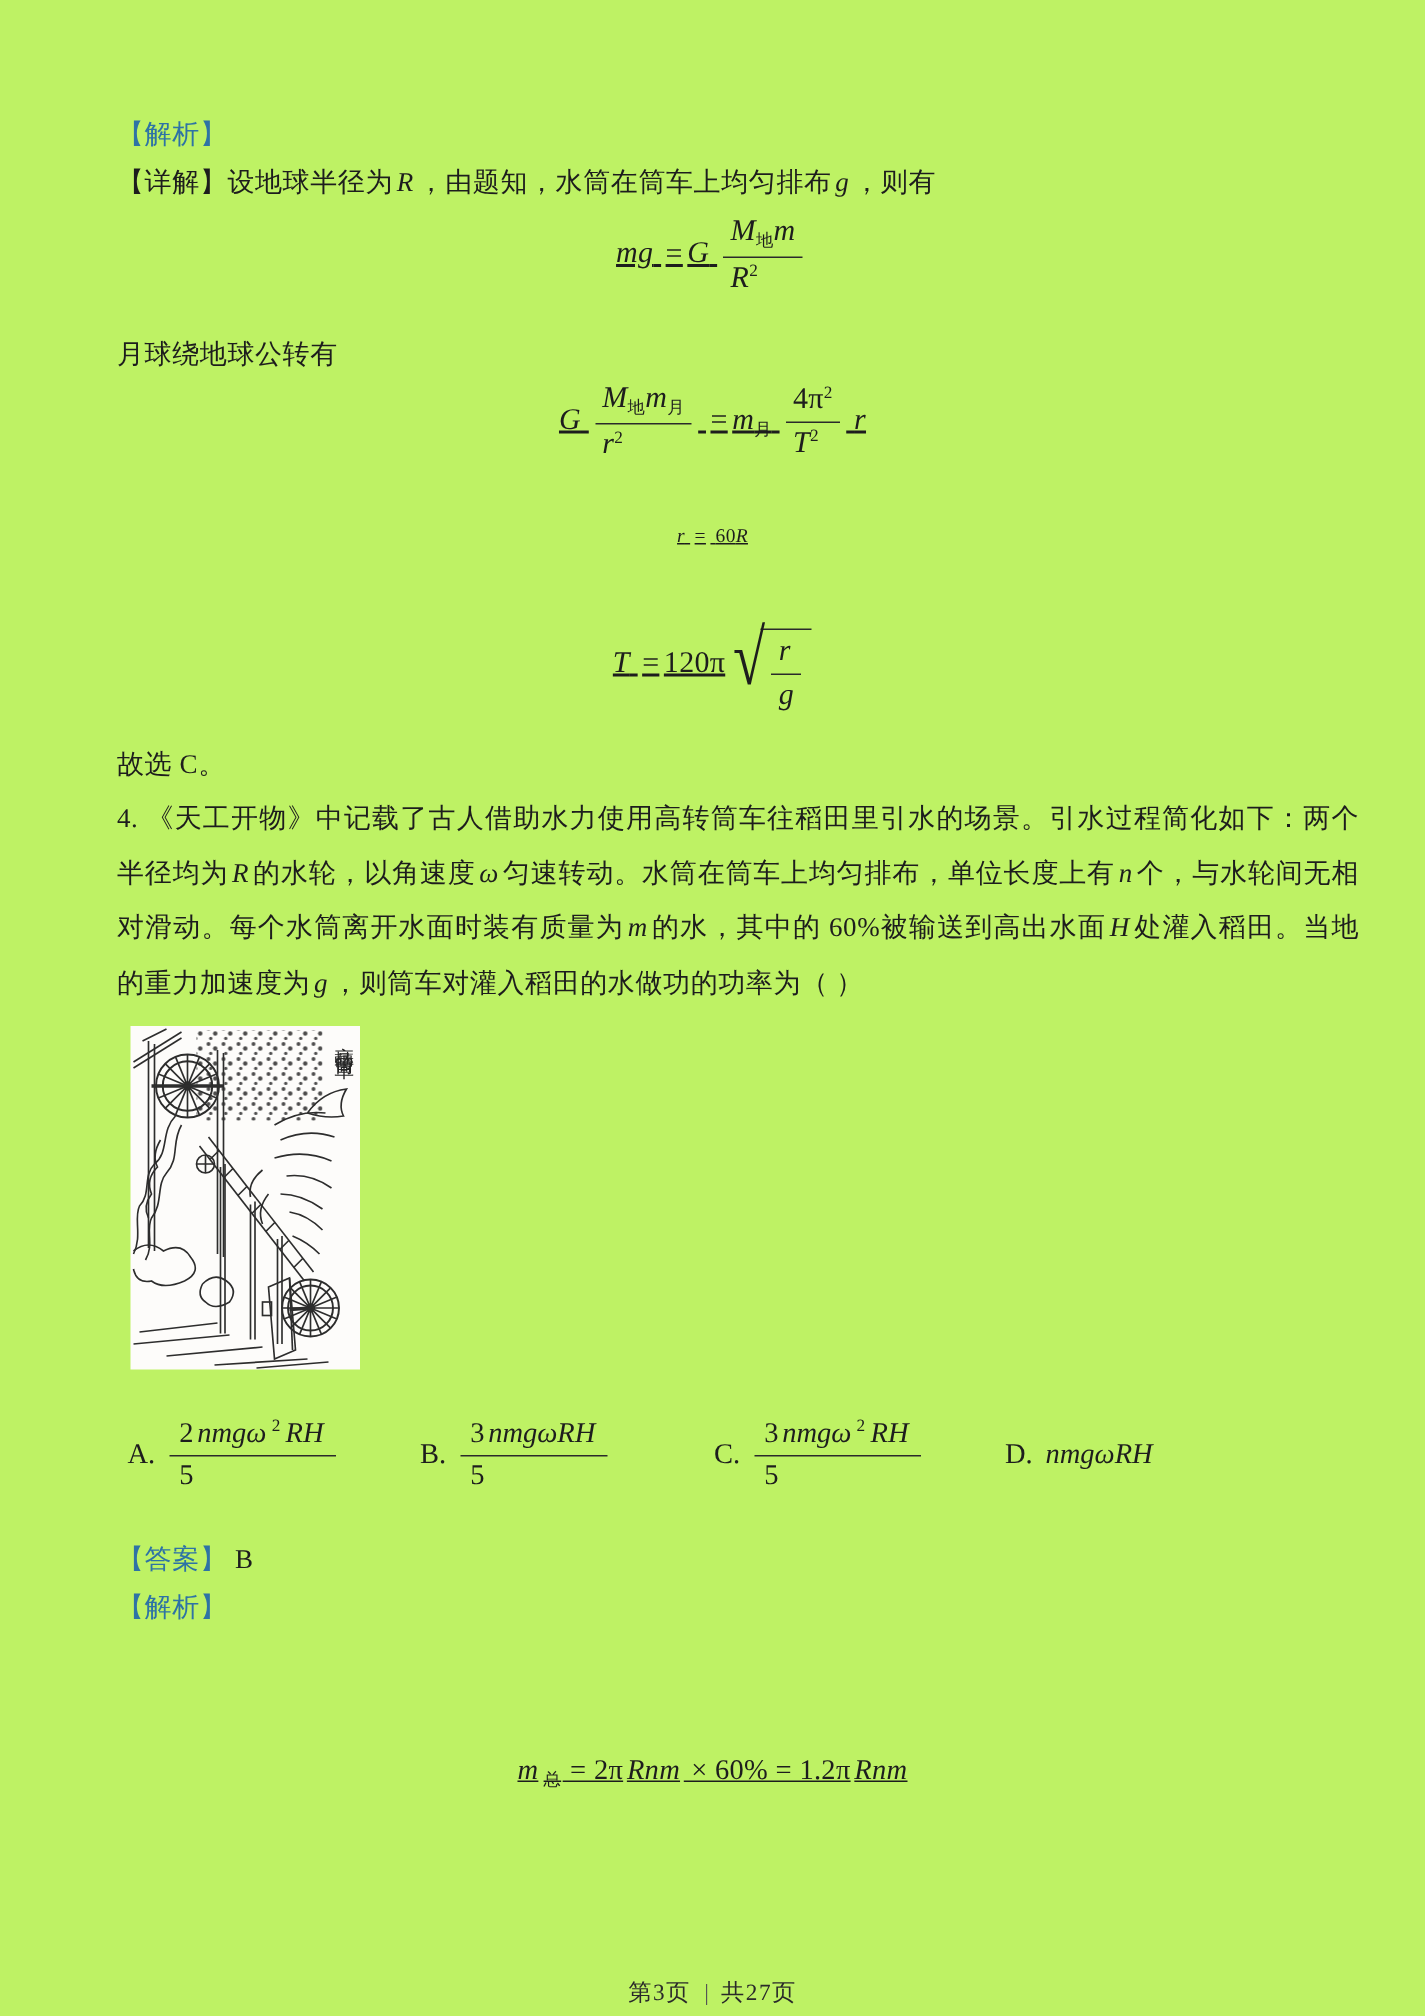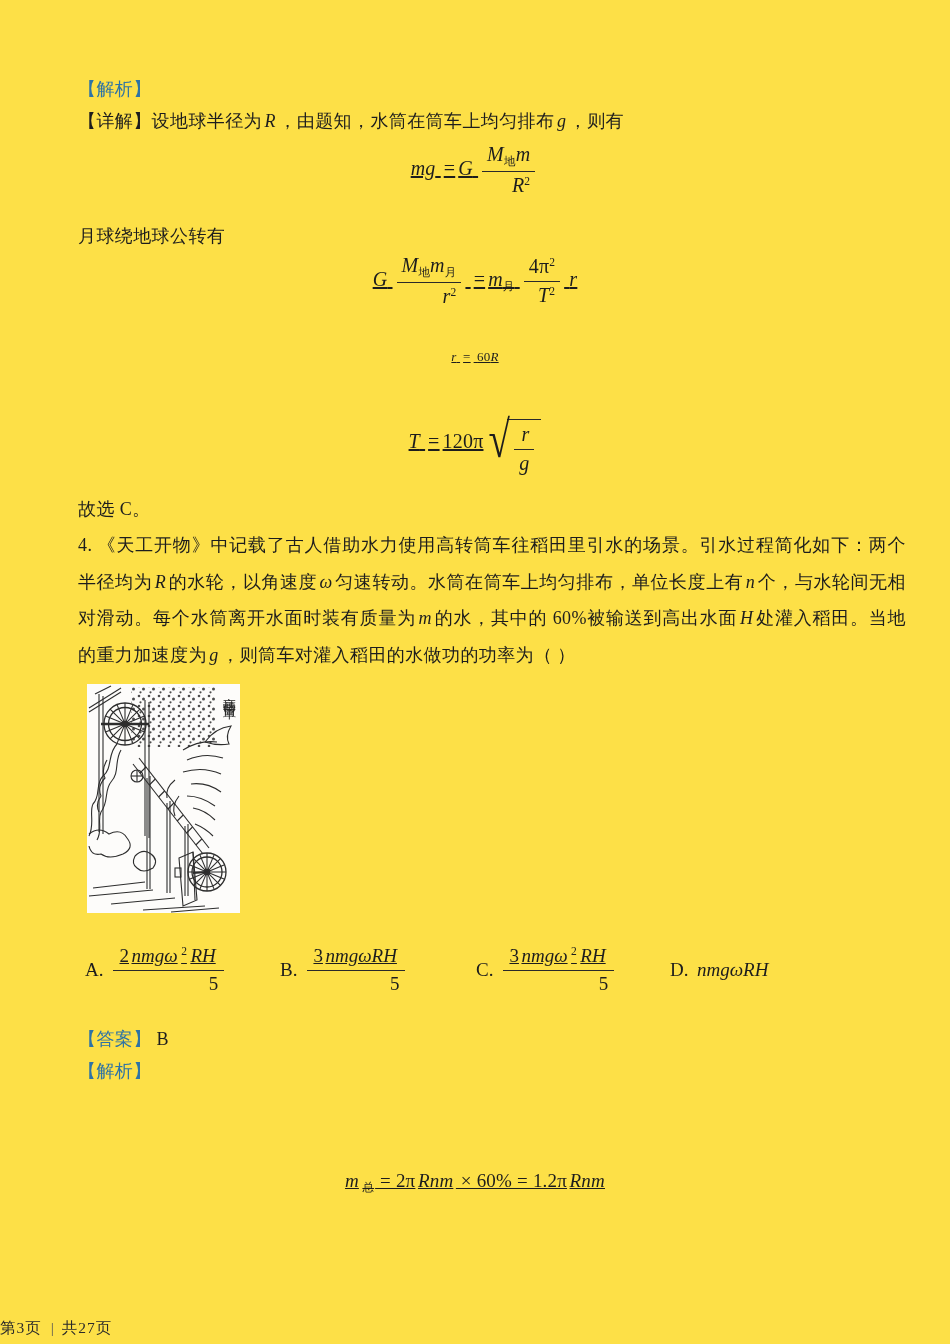--- a/index.html
+++ b/index.html
@@ -1,55 +1,55 @@
 <!DOCTYPE html>
 <html><head>
 <meta charset="utf-8">
 <style>
   html,body{margin:0;padding:0;background:#ffffff;}
   body{width:950px;height:1344px;font-family:"Liberation Serif","DejaVu Serif",serif;color:#1d1d1d;}
-  .page{position:relative;width:950px;height:1344px;background:#fde047;overflow:hidden;}
+  .page{position:relative;width:950px;height:1344px;background:#bef264;overflow:hidden;}
 
   .blk{position:absolute;left:78px;right:44px;font-size:18px;line-height:1;letter-spacing:0.4px;}
   .par{line-height:36.6px;text-align:justify;}
   .par2{line-height:38px;text-align:justify;}
   .blue{color:#2E73A5;}
 
   
   .pt-i{font-style:italic;font-family:"Liberation Serif","DejaVu Serif",serif;margin:0 2.5px;}
   .pt-sub{font-size:11.5px;vertical-align:-4px;margin:0 1px;}
   .pt-sup{font-size:11.5px;vertical-align:7px;margin:0 1px;}
 
   
   .fx{position:absolute;left:0;width:950px;text-align:center;font-size:20px;letter-spacing:0.2px;text-decoration:underline;}
   .it{font-style:italic;}
   .eq{margin:0 3px;}
-  .frac{display:inline-block;vertical-align:middle;text-align:right;margin:0 4px;}
+  .frac{display:inline-block;vertical-align:middle;text-align:left;margin:0 4px;}
   .frac .num{display:block;padding:0 5px 3px;line-height:1.15;}
   .frac .den{display:block;border-top:1.4px solid #2a2a2a;padding:2px 5px 0;line-height:1.15;}
   .fsub{font-size:11.5px;vertical-align:-4px;}
   .fsup{font-size:11.5px;vertical-align:7px;}
   .sqrt{display:inline-flex;align-items:flex-start;vertical-align:middle;margin-left:2px;}
   .rad{font-size:52px;line-height:56px;margin-right:-7px;font-style:normal;transform:scaleX(.75);}
   .sqrt-body{border-top:1.6px solid #2a2a2a;margin-top:7px;padding:3px 7px 0 7px;display:inline-block;}
 
   
   .opt{position:absolute;top:936px;height:68px;display:flex;align-items:center;font-size:19px;}
   .opt .opt-label{margin-right:6px;}
-  .opt .frac .num{padding:0 6px 3px;text-decoration:underline;}
+  .opt .frac .num{padding:0 6px 3px;}
   .opt .frac .den{padding:2px 6px 0;}
 
   
   .figure{position:absolute;background:#fdfcfa;}
   .fig-caption{position:absolute;top:3px;left:133px;writing-mode:vertical-rl;text-orientation:upright;
     font-size:13px;letter-spacing:3px;color:#242424;font-family:"Liberation Serif","DejaVu Serif",serif;}
   .figure svg{position:absolute;top:0;left:0;}
 
   .ansv{margin-left:5px;}
-  .footer{position:absolute;left:0;width:950px;top:1318px;font-size:15.5px;color:#2a2a2a;letter-spacing:1px;}
+  .footer{position:absolute;left:0;width:950px;top:1318px;text-align:center;font-size:15.5px;color:#2a2a2a;letter-spacing:1px;}
   .footer .sep{margin:0 7px 0 9px;color:#555;}
 </style>
 </head>
 <body>
 
 <div class="page">
 
   <div class="blk blue" style="top:80px">【解析】</div>
 
   <div class="blk" style="top:112px"><span>【详解】设地球半径为</span><span class="pt-i">R</span><span>，由题知，水筒在筒车上均匀排布</span><span class="pt-i">g</span><span>，则有</span></div>

